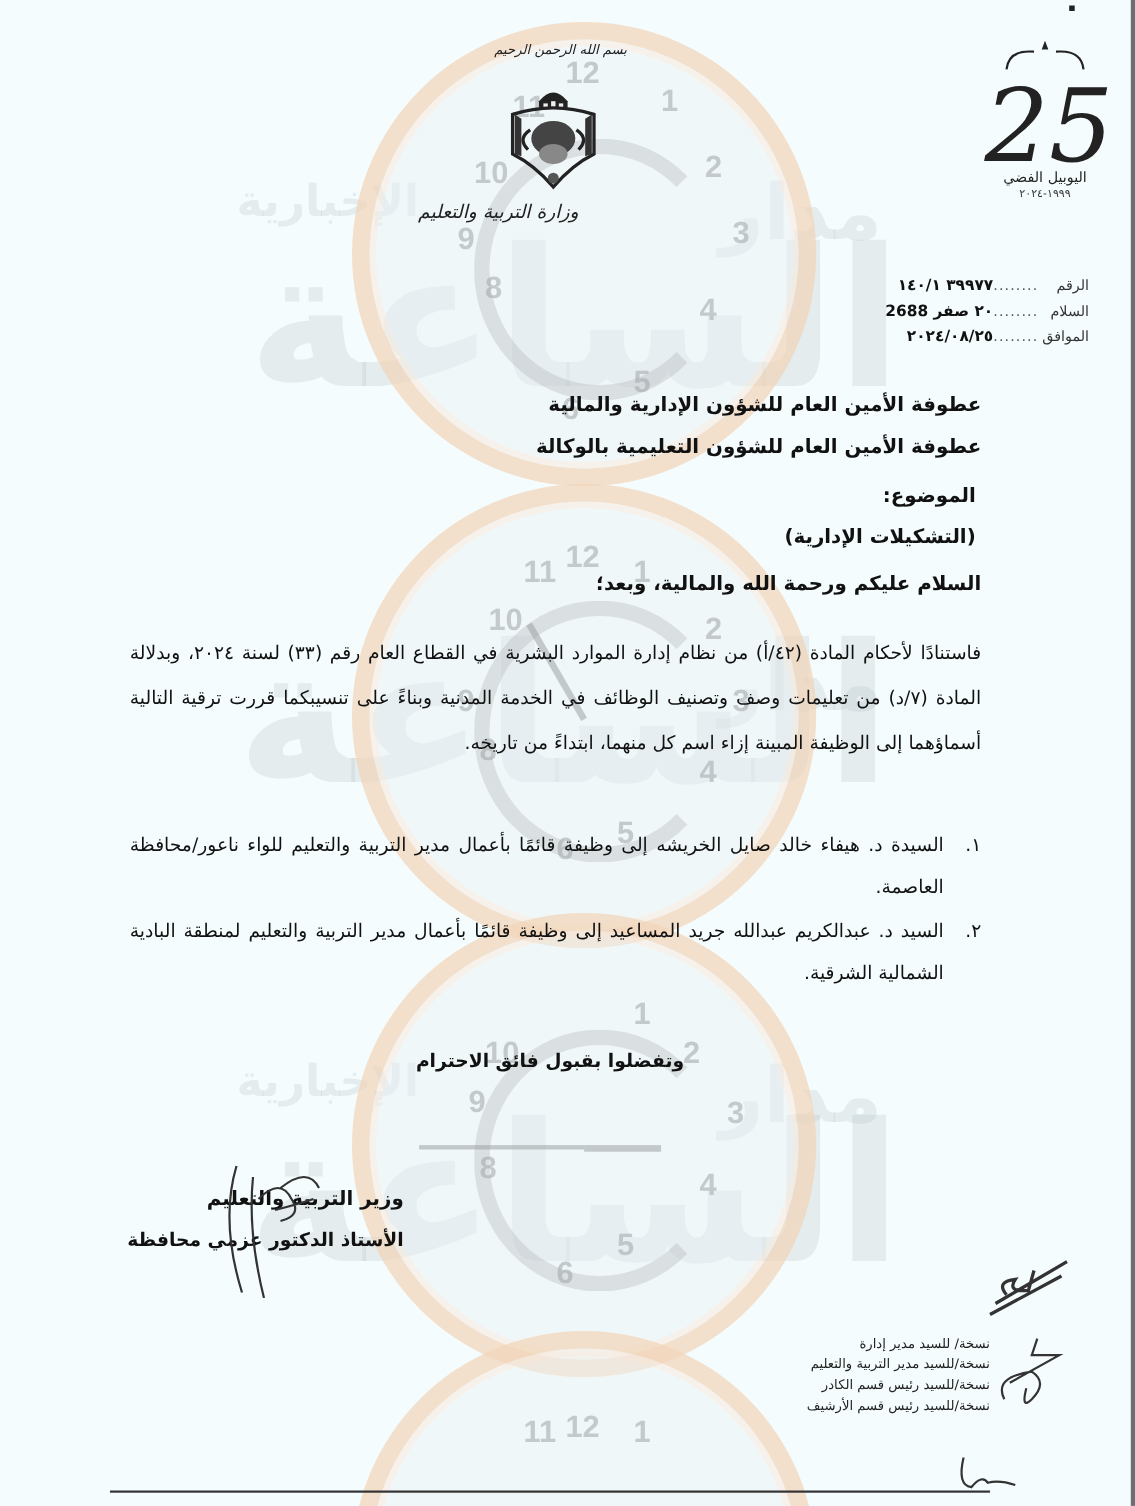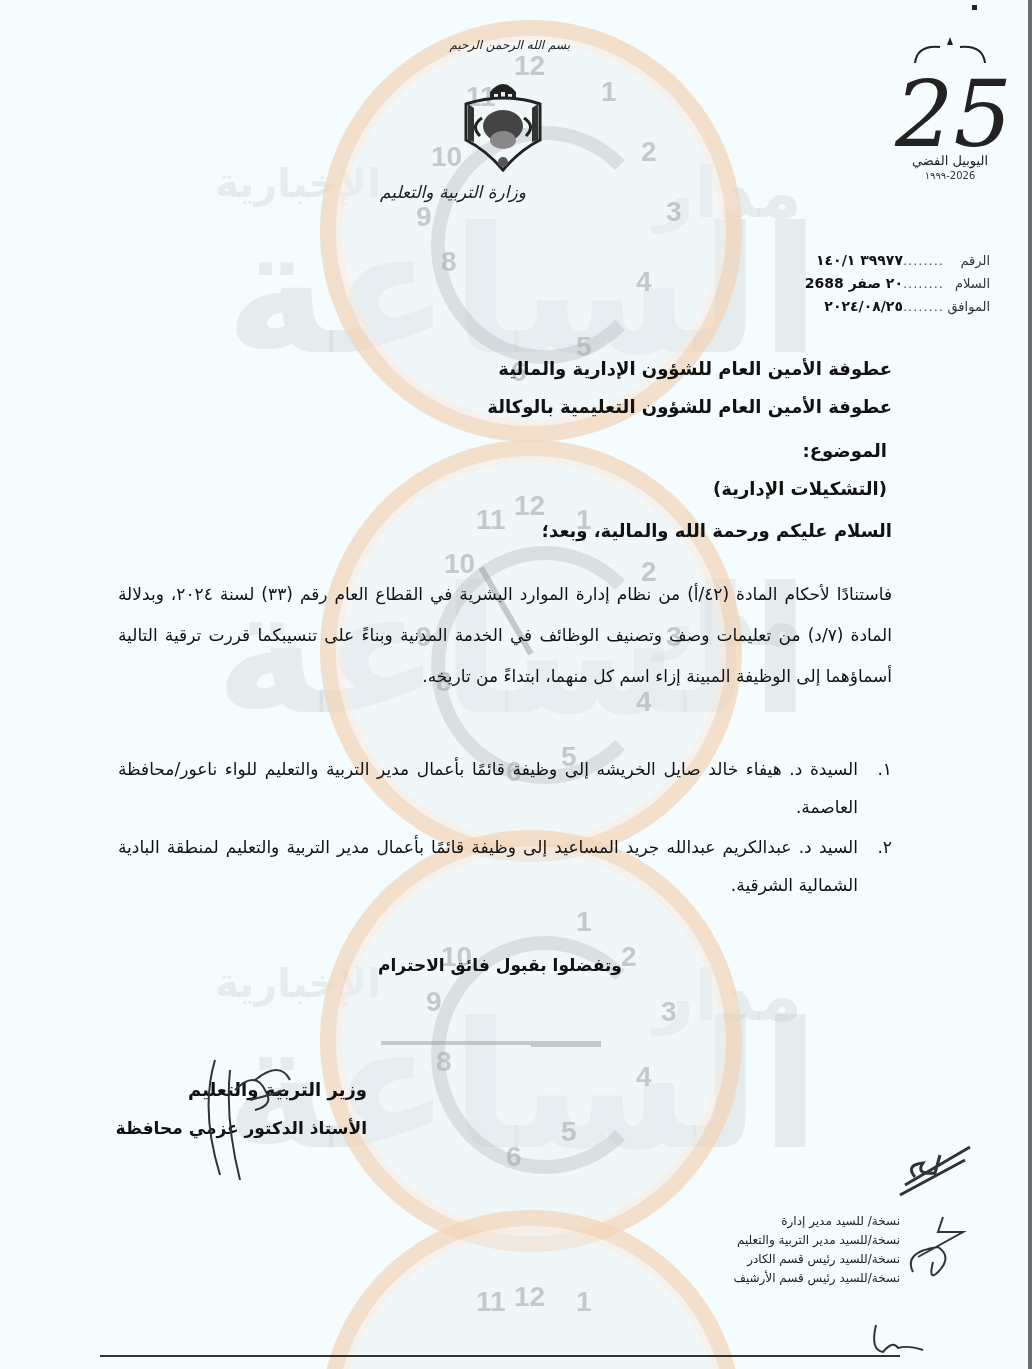--- a/index.html
+++ b/index.html
@@ -160,21 +160,21 @@
 
 <div class="abs ministry rtl">وزارة التربية والتعليم</div>
 
 <div class="abs jubilee">
   <svg width="110" height="30" viewBox="0 0 110 30" style="display:block">
     <path d="M55 2 L58 10 L52 10 Z" fill="#222"></path>
     <path d="M20 28 Q22 10 45 12 M90 28 Q88 10 65 12" stroke="#222" stroke-width="2" fill="none"></path>
   </svg>
   <span class="big25">25</span>
   <span class="jtitle rtl">اليوبيل الفضي</span>
-  <span class="jyears rtl">١٩٩٩-2026</span>
+  <span class="jyears rtl">١٩٩٩-٢٠٢٤</span>
 </div>
 
 <div class="abs refbox">
   <div class="refrow">
     <span class="lbl">الرقم</span>
     <span class="dots">........</span>
     <span class="val">٣٩٩٧٧ ١٤٠/١</span>
   </div>
   <div class="refrow">
     <span class="lbl">السلام</span>

